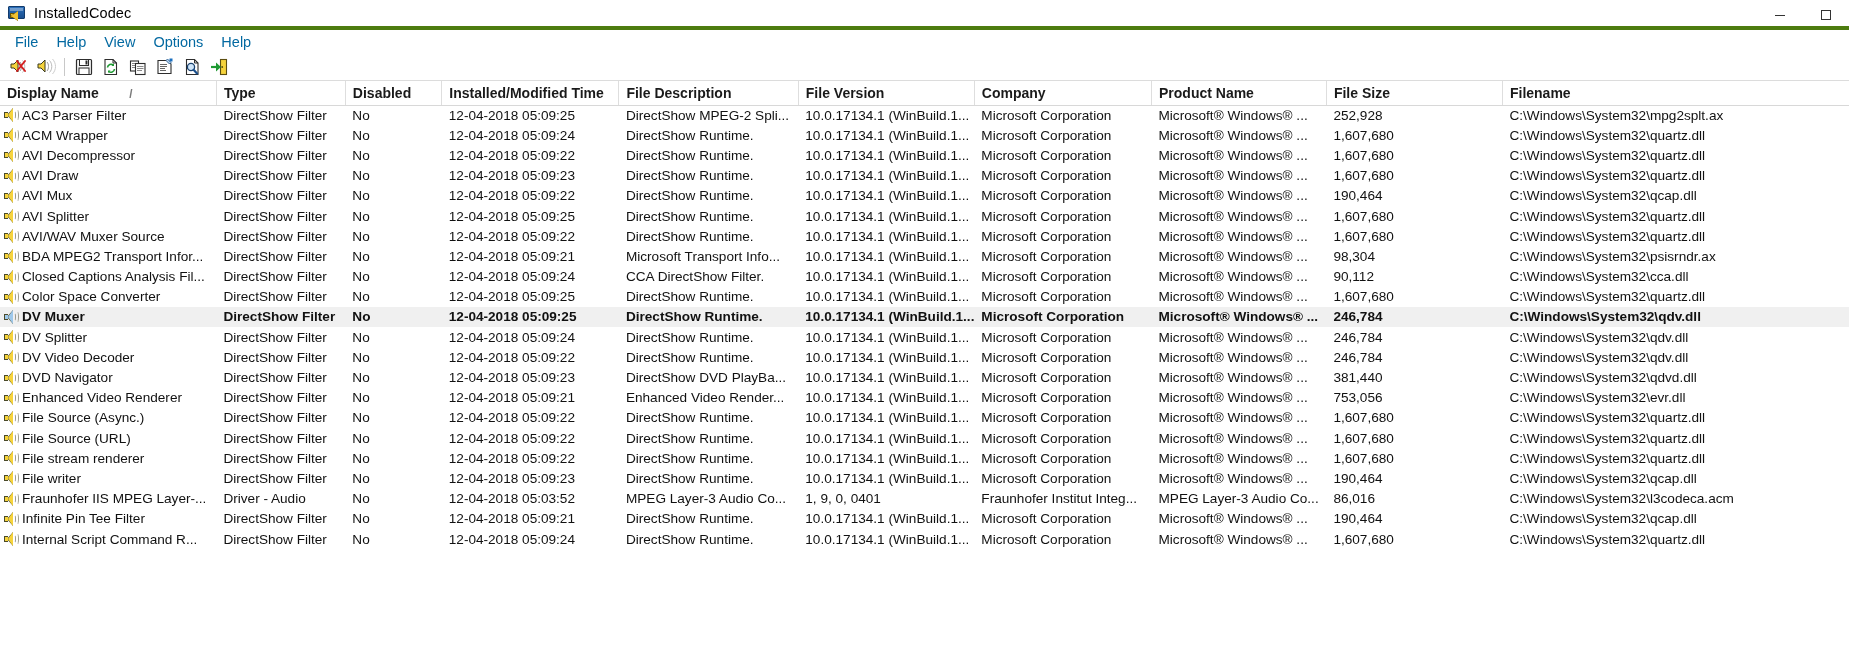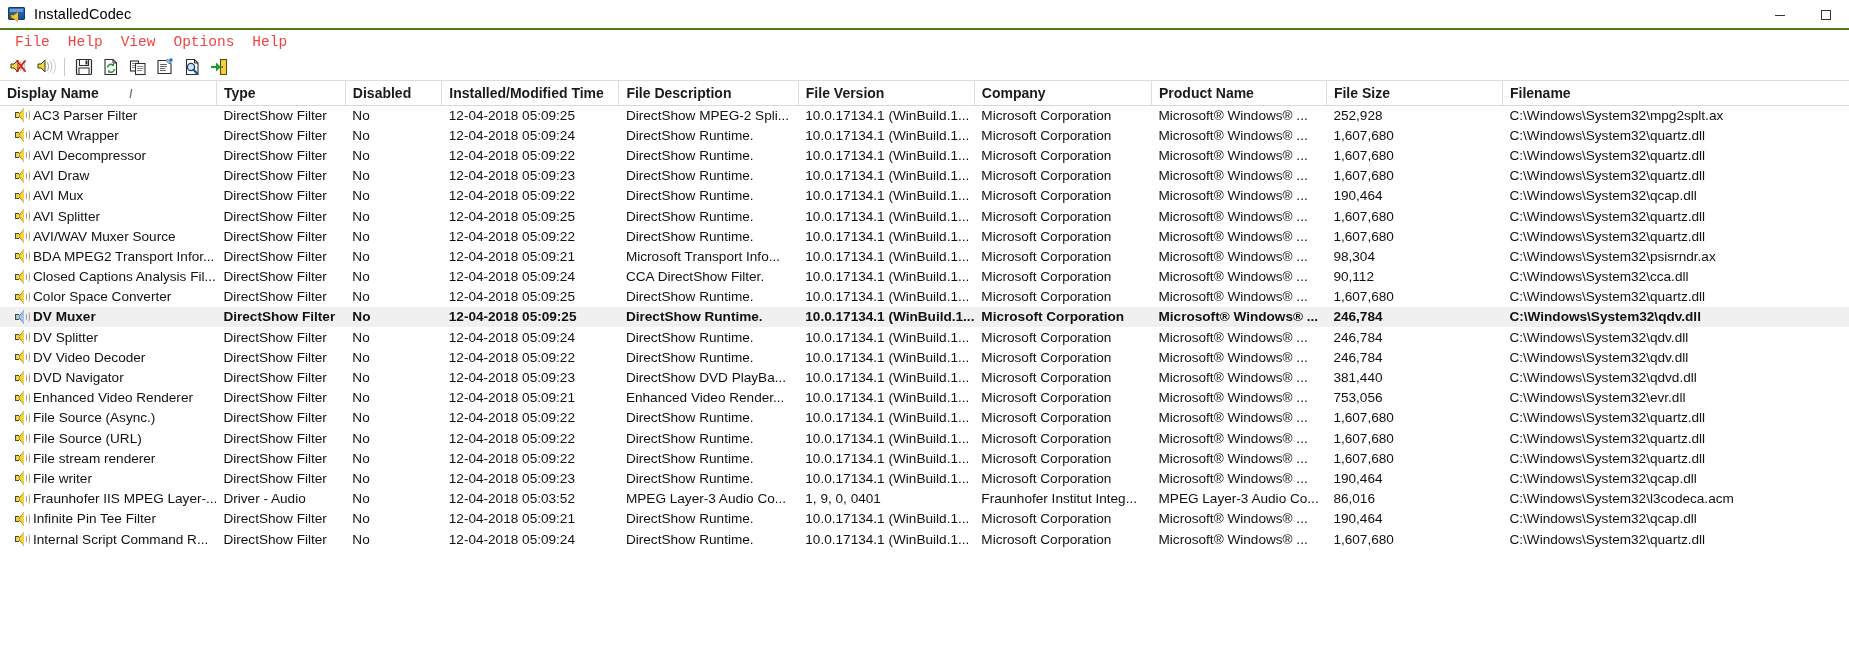--- a/index.html
+++ b/index.html
@@ -11,21 +11,21 @@
     font-family: "Liberation Sans", sans-serif;
   }
 
   
   .titlebar {
     height: 30px;
     background: #ffffff;
     display: flex;
     align-items: center;
     position: relative;
-    border-bottom: 2px solid #4d7c0f;
+    border-bottom: 4px solid #4d7c0f;
   }
   .title-icon {
     width: 20px; height: 20px;
     margin-left: 7px; margin-right: 7px;
     position: relative;
     flex: none;
   }
   .title-icon .mon {
     position: absolute; left: 1px; top: 3px;
     width: 17px; height: 13px;
@@ -72,25 +72,24 @@
   
   .menubar {
     height: 23px;
     background: #ffffff;
     display: flex;
     align-items: center;
     padding-left: 6px;
   }
   .menu-item {
     font-size: 14.5px;
-    color: #ef4444;
+    color: #0369a1;
     padding: 2px 9px;
     cursor: default;
     white-space: nowrap;
-    font-family: Liberation Mono, monospace;
   }
 
   
   .toolbar {
     height: 28px;
     background: #ffffff;
     display: flex;
     align-items: center;
     padding-left: 5px;
     border-bottom: 1px solid #dcdcdc;
@@ -148,21 +147,21 @@
     padding: 0 0 0 7px;
     color: #111;
     white-space: nowrap;
     overflow: hidden;
     font-size: 13.6px;
     vertical-align: middle;
     border: none;
   }
   tbody tr.selected td { background: #f0f0f0; font-weight: bold; }
   td.name-cell {
-    padding-left: 15px;
+    padding-left: 4px;
   }
   .name-inner {
     display: flex;
     align-items: center;
     gap: 3px;
   }
 
   
   .spk-icon {
     width: 15px; height: 14px;

